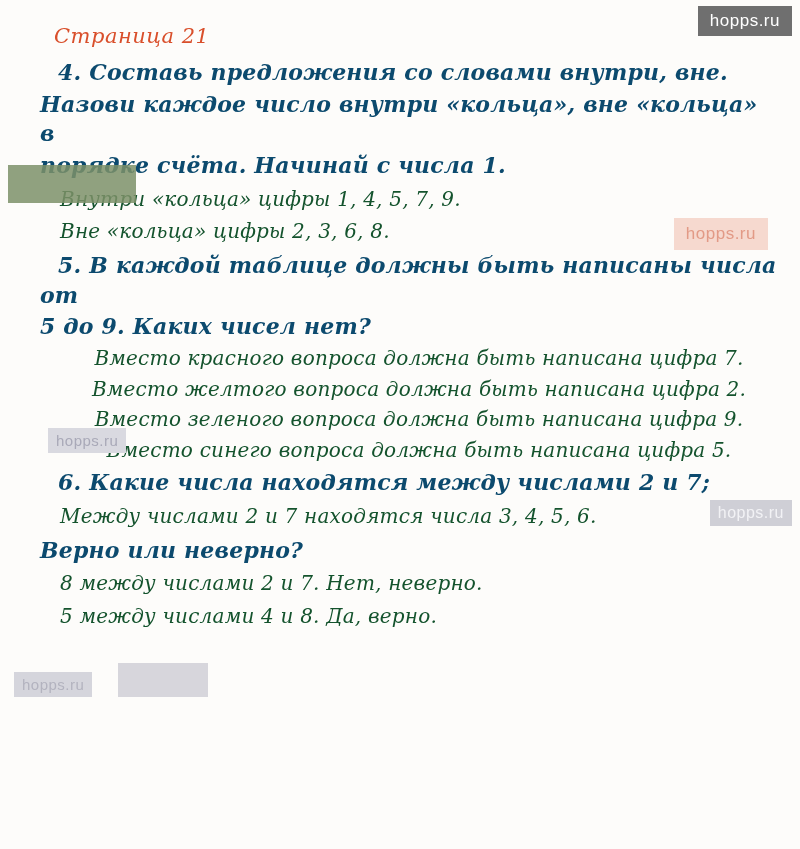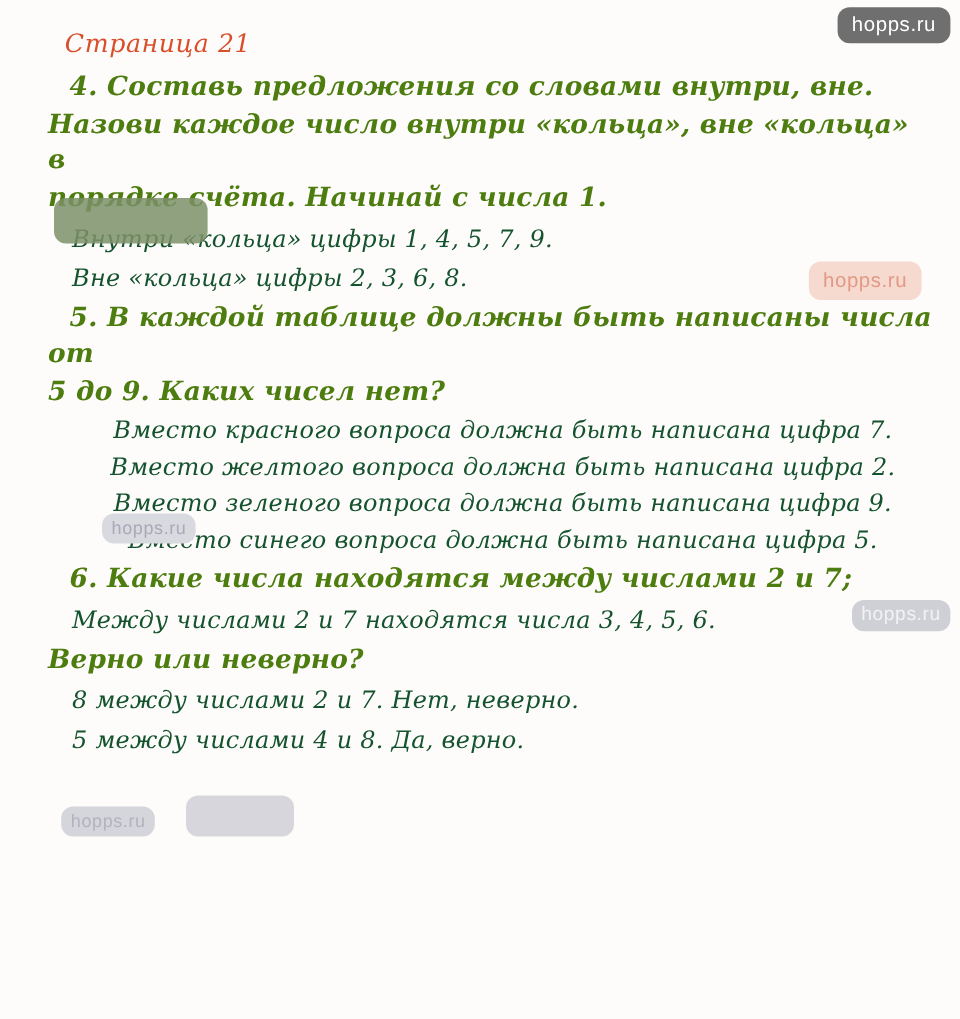--- a/index.html
+++ b/index.html
@@ -27,21 +27,21 @@
     color: #d94f2b;
     font-size: 21px;
     font-style: italic;
     font-family: "DejaVu Serif", serif;
     margin: 6px 0 10px 14px;
     letter-spacing: 0.5px;
   }
 
   
   .task {
-    color: #4d7c0f;
+    color: #0c4a6e;
     font-size: 22px;
     font-weight: 600;
     font-style: italic;
     line-height: 1.35;
     margin: 2px 0 2px 0;
     letter-spacing: 0.2px;
   }
   .task.indent {
     text-indent: 18px;
   }
@@ -68,24 +68,23 @@
     margin-bottom: 4px;
   }
 
   
   .wm {
     position: absolute;
     font-family: "Liberation Sans", sans-serif;
     font-size: 15px;
     letter-spacing: 0.5px;
     padding: 4px 8px;
-    border-radius: 10px;
+    border-radius: 0;
     pointer-events: none;
     user-select: none;
-    margin-left: 37px;
   }
   .wm-tr {
     top: 6px;
     right: 8px;
     background: #6f6f6f;
     color: #ffffff;
     font-size: 17px;
     padding: 5px 12px;
   }
   .wm-pink {

